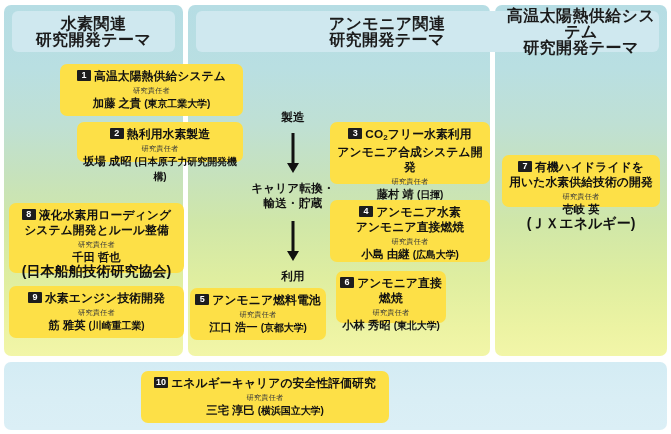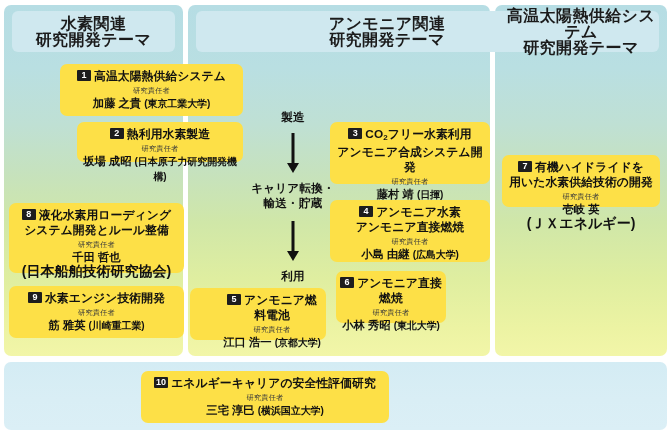--- a/index.html
+++ b/index.html
@@ -128,21 +128,21 @@
   }
   .sub2 { font-size: 8px; vertical-align: -2px; }
 
   
   #card-1  { left: 60px;  top: 64px;  width: 183px; height: 52px; }
   #card-2  { left: 77px;  top: 122px; width: 166px; height: 40px; }
   #card-8  { left: 9px;   top: 193px; width: 175px; height: 70px; margin-top: 10px; }
   #card-9  { left: 9px;   top: 286px; width: 175px; height: 52px; }
   #card-3  { left: 330px; top: 122px; width: 160px; height: 62px; }
   #card-4  { left: 330px; top: 200px; width: 160px; height: 62px; }
-  #card-5  { left: 190px; top: 288px; width: 136px; height: 52px; padding-left: 32px; }
+  #card-5  { left: 190px; top: 288px; width: 136px; height: 52px; }
   #card-6  { left: 336px; top: 271px; width: 110px; height: 52px; }
   #card-7  { left: 502px; top: 155px; width: 158px; height: 52px; }
   #card-10 { left: 141px; top: 371px; width: 248px; height: 52px; }
 
   
   #flow {
     position: absolute;
     left: 240px;
     top: 110px;
     width: 106px;

